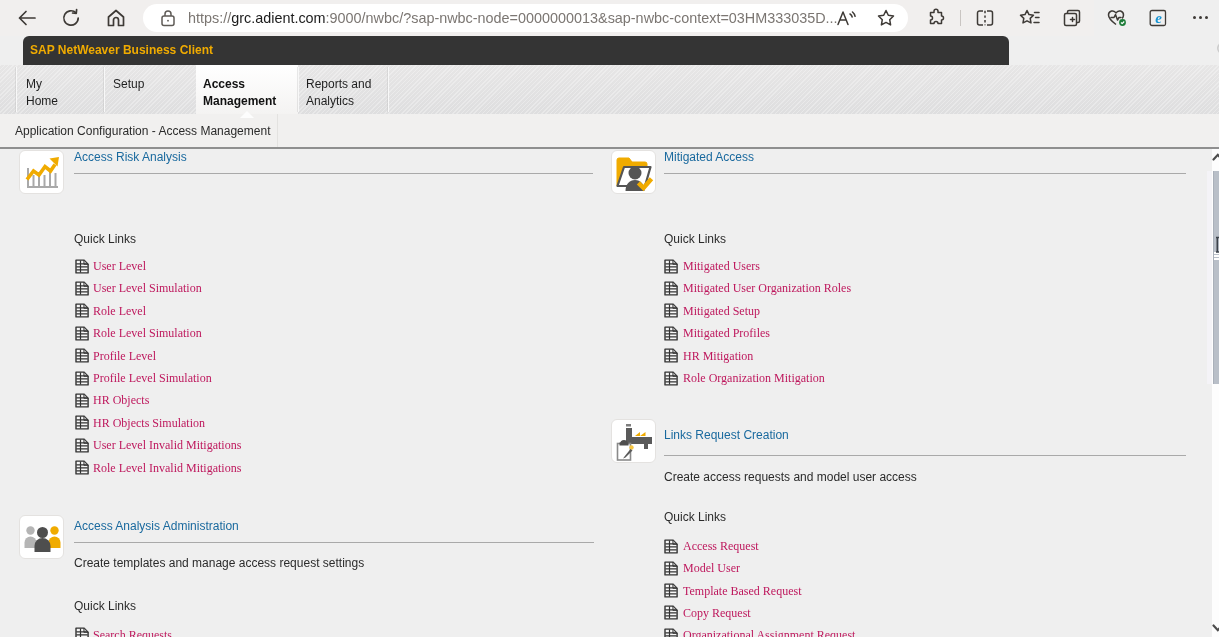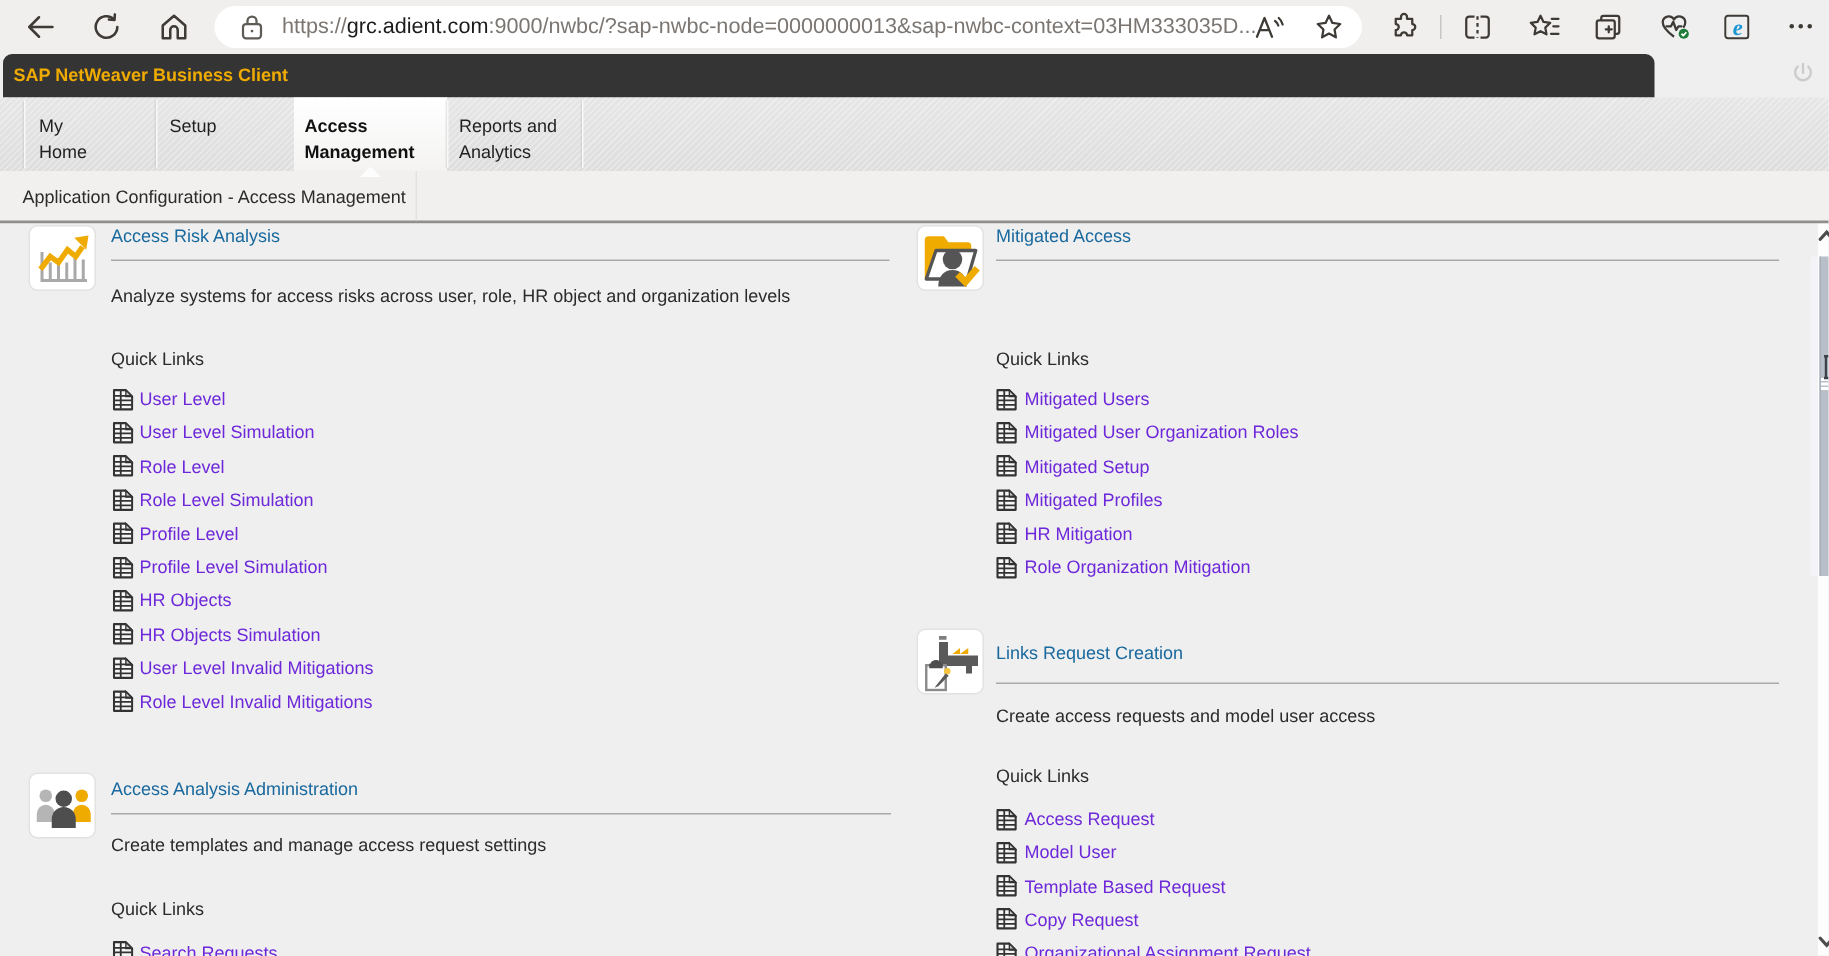--- a/index.html
+++ b/index.html
@@ -6,21 +6,21 @@
   html,body { width:1219px; height:637px; overflow:hidden; font-family:"Liberation Sans",sans-serif; background:#efefef; }
   .abs { position:absolute; }
 
   
   #toolbar { left:0; top:0; width:1094px; height:36px; background:#f1efee; }
   #urlpill { left:143px; top:4px; width:765px; height:28px; background:#ffffff; border-radius:14px; }
   #urltext { left:188px; top:10px; font-size:14.4px; color:#7b7672; white-space:nowrap; }
   #urltext b { color:#1b1b1b; font-weight:normal; }
 
   
-  #sapbar { left:2px; top:36px; width:1101px; height:29px; background:#343434; border-radius:6px 6px 0 0; }
+  #sapbar { left:23px; top:36px; width:986px; height:29px; background:#343434; border-radius:6px 6px 0 0; }
   #saptitle { left:7px; top:7px; font-size:12px; font-weight:bold; color:#f0ab00; }
 
   
   #tabstrip { left:0; top:65px; width:1219px; height:49px;
      background: repeating-linear-gradient(135deg, rgba(255,255,255,0.3) 0 1px, rgba(255,255,255,0) 1px 3px),
                  linear-gradient(#e7e6e6, #dededf);
   }
   .tabsep { position:absolute; top:2px; width:1px; height:45px; background:#f8f8f8; box-shadow:-1px 0 0 rgba(175,175,175,0.28); }
   .tablabel { position:absolute; top:11px; font-size:12px; color:#1f1f1f; line-height:17px; }
   #seltab { position:absolute; left:196px; top:0; width:102px; height:49px; background:linear-gradient(#ffffff,#f4f3f2); }
@@ -31,21 +31,21 @@
   #crumbsep { left:277px; top:0px; width:1px; height:33px; background:#e3e2e0; }
   #notch { left:240px; top:111px; width:0; height:0; border-left:7px solid transparent; border-right:7px solid transparent; border-bottom:7px solid #fdfdfd; }
 
   
   #content { left:0; top:149px; width:1212px; height:488px; background:#efefef; }
   .iconbox { position:absolute; width:45px; height:44px; background:#ffffff; border:1px solid #e4e2e0; border-radius:6px; }
   .sectitle { position:absolute; font-size:12px; font-weight:normal; color:#19699e; }
   .secrule { position:absolute; height:1px; background:#a9a9a9; }
   .secdesc { position:absolute; font-size:12px; color:#2b2b2b; }
   .qlinks { position:absolute; font-size:12px; color:#2b2b2b; }
-  .link { position:absolute; font-size:12px; color:#6d28d9; white-space:nowrap; }
+  .link { position:absolute; font-size:12px; color:#be185d; white-space:nowrap;font-family:Liberation Serif, serif; }
   .licon { position:absolute; width:14px; height:15px; }
 
   
   #sbtrack { left:1212px; top:149px; width:7px; height:488px; background:#fdfdfd; }
   #sbthumb { left:1213px; top:171px; width:6px; height:213px; background:#b9bfc8; border-left:1px solid #aab0ba; }
 </style>
 </head>
 <body>
 
 <div class="abs" id="toolbar">
@@ -146,21 +146,20 @@
 <div class="iconbox" style="left:19px;top:1px">
 <svg style="position:absolute;left:4px;top:4px" width="37" height="36" viewBox="0 0 37 36" fill="none">
 <path d="M4 13 V32 H34" stroke="#a9a9a9" stroke-width="2"></path>
 <path d="M9.5 20 V31 M15 17 V31 M20.5 20 V31 M26 15 V31 M31.5 18 V31" stroke="#a9a9a9" stroke-width="2"></path>
 <path d="M3 24.5 L9.5 16 L15 20 L21 11.5 L26.5 16 L31 9.5" stroke="#f0ab00" stroke-width="3.6" stroke-linejoin="miter"></path>
 <path d="M25.5 3.5 L35 2 L33.5 11.5 Z" fill="#f0ab00"></path>
 </svg>
 </div>
 <div class="sectitle" style="left:74px;top:1px">Access Risk Analysis</div>
 <div class="secrule" style="left:74px;top:24px;width:519px"></div>
-<div class="secdesc" style="left:74px;top:41px">Analyze systems for access risks across user, role, HR object and organization levels</div>
 <div class="qlinks" style="left:74px;top:83px">Quick Links</div>
 
 <div class="iconbox" style="left:611px;top:1px">
 <svg style="position:absolute;left:3px;top:3px" width="39" height="38" viewBox="0 0 39 38" fill="none">
 <path d="M2 32 V6 a2 2 0 0 1 2 -2 H14 l3 4 H30 a2 2 0 0 1 2 2 v3" fill="#f0ab00" stroke="#f0ab00" stroke-linejoin="round"></path>
 <path d="M9 13 H35.5 L30 32 H2.5 Z" fill="#ffffff" stroke="#555" stroke-width="2.2" stroke-linejoin="round"></path>
 <circle cx="20" cy="19" r="6.5" fill="#555"></circle>
 <path d="M10.5 37 c0 -7 4 -11 9.5 -11 s9.5 4 9.5 11 Z" fill="#555"></path>
 <path d="M25 30.5 L28.5 34 L35 26.5" stroke="#f0ab00" stroke-width="4.5" stroke-linecap="square"></path>
 </svg>

